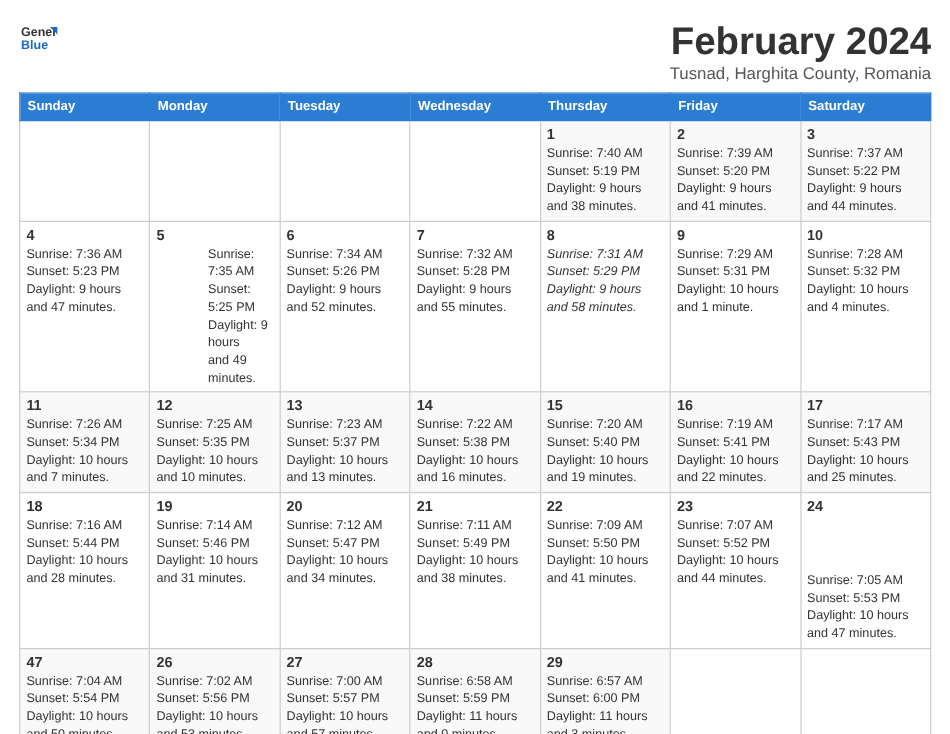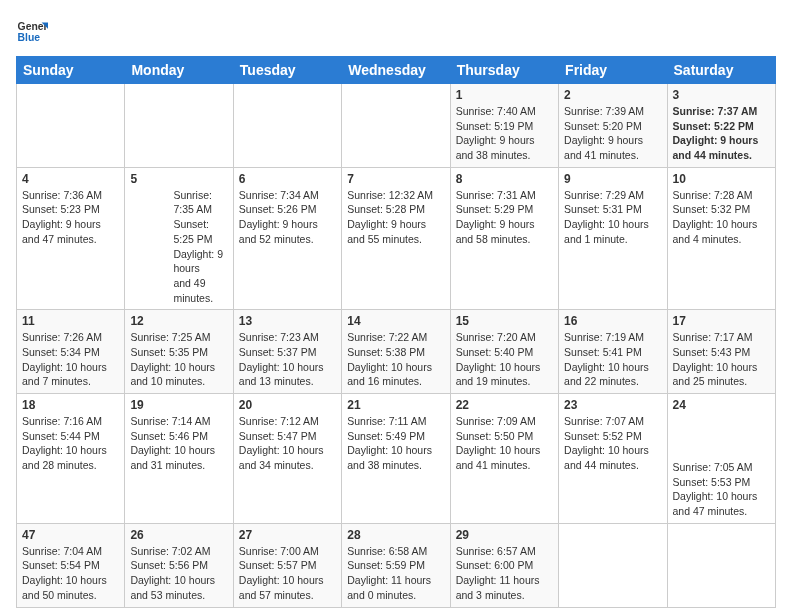--- a/index.html
+++ b/index.html
@@ -40,21 +40,21 @@
     table {
       width: 100%;
       border-collapse: collapse;
       font-size: 11px;
     }
     thead th {
       background-color: #2b7cd3;
       color: #fff;
       padding: 5px 6px;
       text-align: left;
-      font-size: 14px;
+      font-size: 11px;
       font-weight: bold;
       border: 1px solid #2b7cd3;
     }
     tbody td {
       border: 1px solid #ccc;
       vertical-align: top;
       padding: 4px 5px;
       height: 80px;
       width: calc(100% / 7);
       background: #fff;
@@ -81,20 +81,24 @@
 </head>
 <body>
 
 <div class="header">
   <div class="logo">
     <svg class="logo-icon" viewBox="0 0 40 40">
       <text x="2" y="18" font-size="13" font-weight="bold" fill="#333">General</text>
       <text x="2" y="31" font-size="13" font-weight="bold" fill="#1a6bbf">Blue</text>
       <polygon points="32,8 40,16 40,8" fill="#1a6bbf"></polygon>
     </svg>
+  </div>
+  <div class="title-block">
+    <div class="calendar-title">February 2024</div>
+    <div class="calendar-subtitle">Tusnad, Harghita County, Romania</div>
   </div>
 </div>
 
 <table>
   <thead>
     <tr>
     <th>Sunday</th>
         <th>Monday</th>
         <th>Tuesday</th>
         <th>Wednesday</th>
@@ -118,21 +122,21 @@
         </td>
         <td>
           <span class="day-number">2</span>
           <div class="day-info" style="white-space: pre-line;">Sunrise: 7:39 AM
 Sunset: 5:20 PM
 Daylight: 9 hours
 and 41 minutes.</div>
         </td>
         <td>
           <span class="day-number">3</span>
-          <div class="day-info" style="white-space: pre-line; font-weight: bold;">Sunrise: 7:37 AM
+          <div class="day-info" style="white-space: pre-line;">Sunrise: 7:37 AM
 Sunset: 5:22 PM
 Daylight: 9 hours
 and 44 minutes.</div>
         </td>
       </tr>
       <tr>
         <td>
           <span class="day-number">4</span>
           <div class="day-info" style="white-space: pre-line;">Sunrise: 7:36 AM
 Sunset: 5:23 PM
@@ -148,28 +152,28 @@
         </td>
         <td>
           <span class="day-number">6</span>
           <div class="day-info" style="white-space: pre-line;">Sunrise: 7:34 AM
 Sunset: 5:26 PM
 Daylight: 9 hours
 and 52 minutes.</div>
         </td>
         <td>
           <span class="day-number">7</span>
-          <div class="day-info" style="white-space: pre-line;">Sunrise: 12:32 AM
+          <div class="day-info" style="white-space: pre-line;">Sunrise: 7:32 AM
 Sunset: 5:28 PM
 Daylight: 9 hours
 and 55 minutes.</div>
         </td>
         <td>
           <span class="day-number">8</span>
-          <div class="day-info" style="white-space: pre-line;">Sunrise: 7:31 AM
+          <div class="day-info" style="white-space: pre-line; font-style: italic;">Sunrise: 7:31 AM
 Sunset: 5:29 PM
 Daylight: 9 hours
 and 58 minutes.</div>
         </td>
         <td>
           <span class="day-number">9</span>
           <div class="day-info" style="white-space: pre-line;">Sunrise: 7:29 AM
 Sunset: 5:31 PM
 Daylight: 10 hours
 and 1 minute.</div>

